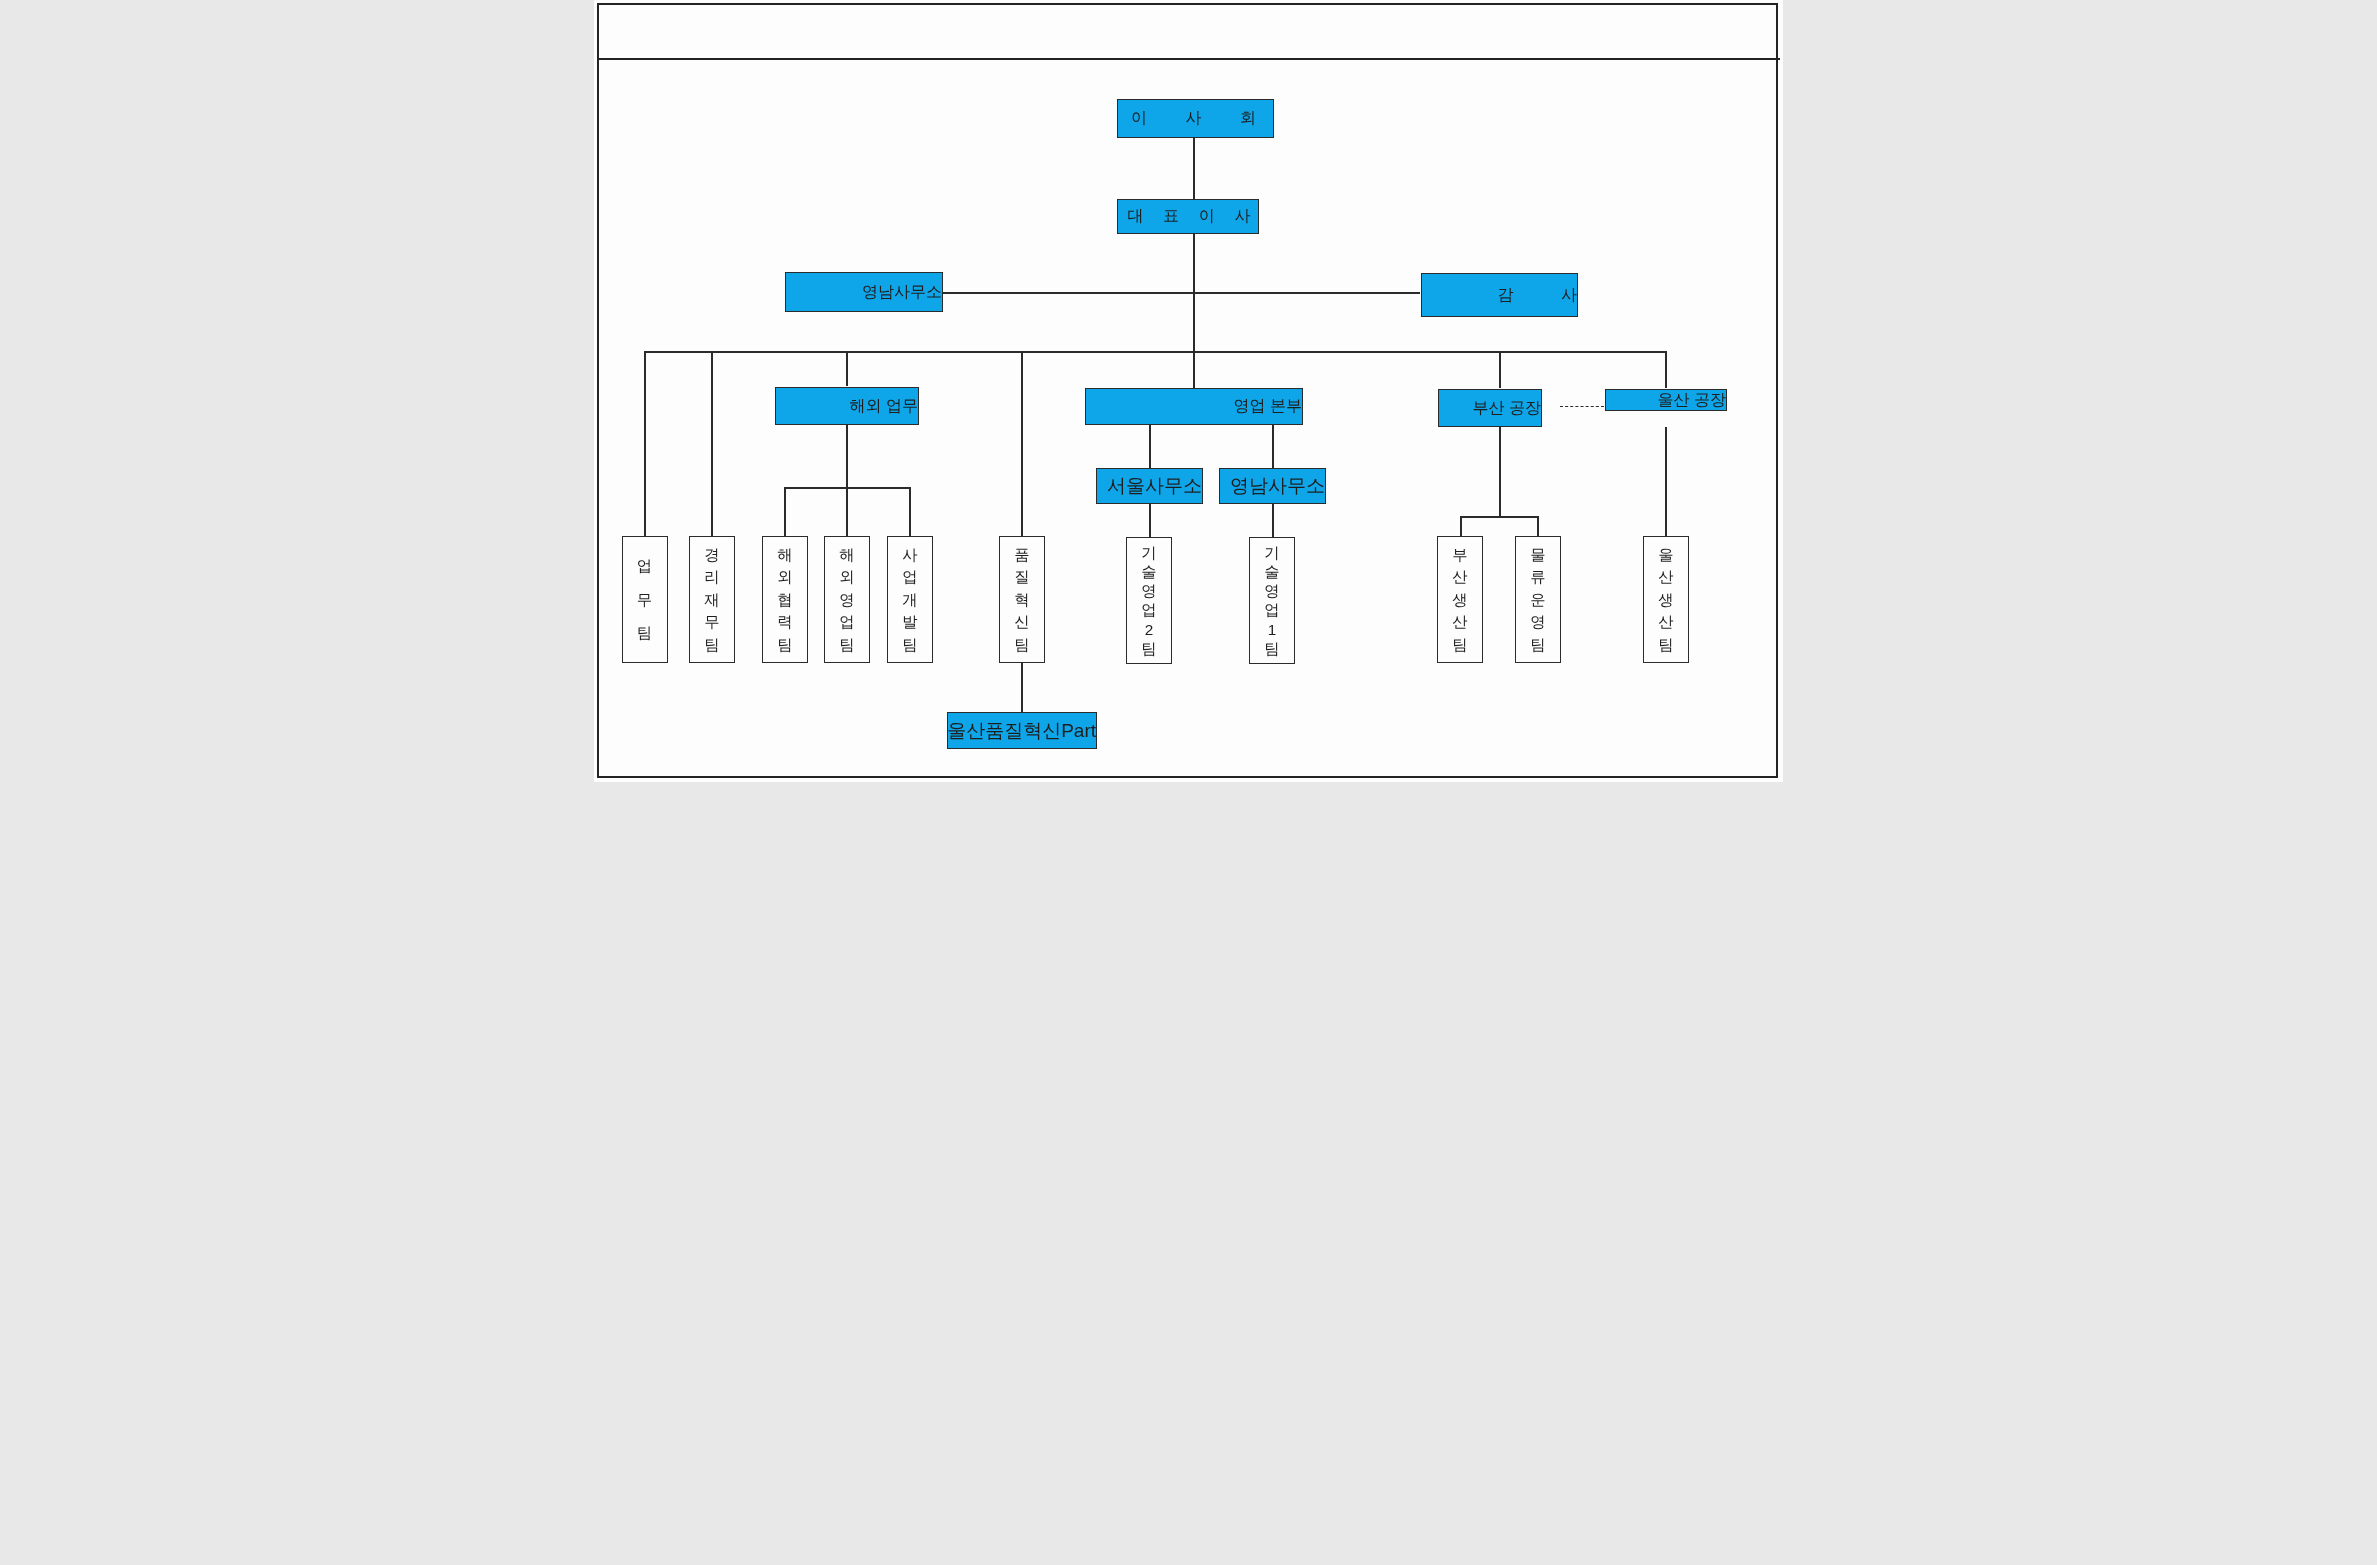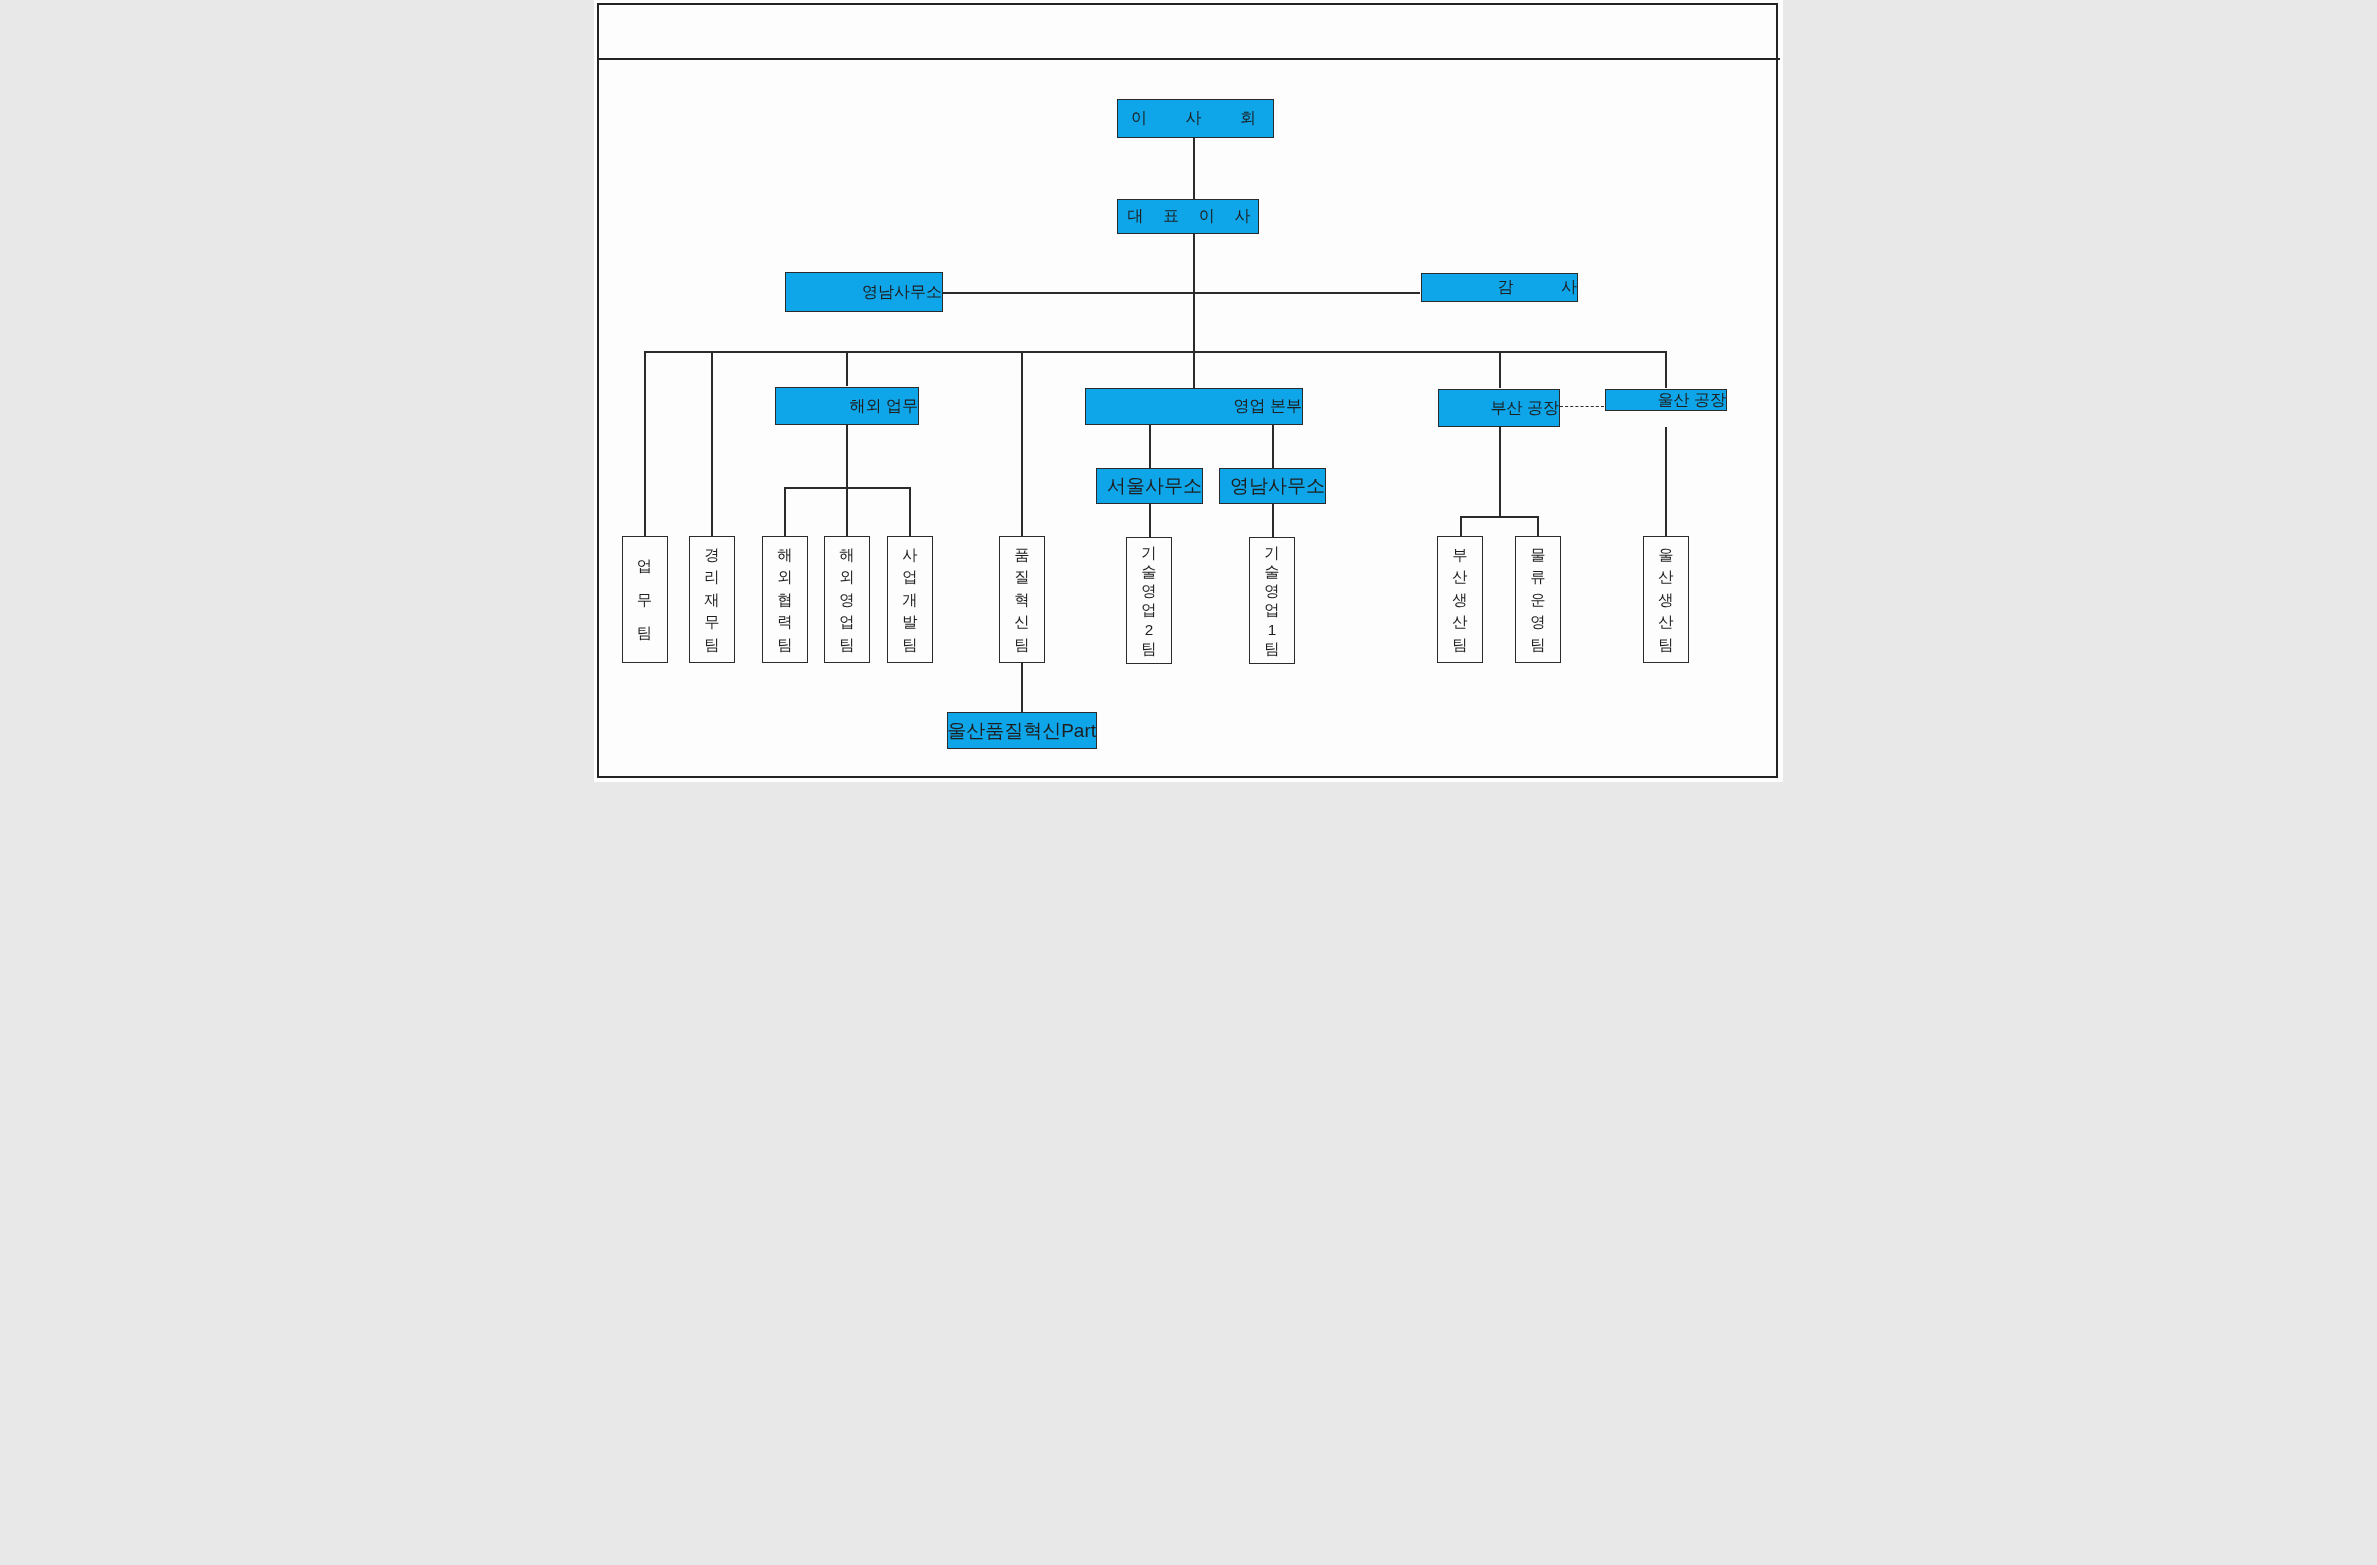--- a/index.html
+++ b/index.html
@@ -92,33 +92,33 @@
   </div>
 
   <div class="hbox ls-med" style="left:523px;top:199px;width:142px;height:35px;">
     <span>대 표 이 사</span>
   </div>
 
   <div class="hbox" style="left:191px;top:272px;width:158px;height:40px;">
     <span>영남사무소</span>
   </div>
 
-  <div class="hbox ws-wide" style="left:827px;top:273px;width:157px;height:29px;">
+  <div class="hbox ws-wide" style="left:827px;top:273px;width:157px;height:44px;">
     <span>감 사</span>
   </div>
 
   <div class="hbox" style="left:181px;top:387px;width:144px;height:38px;">
     <span>해외 업무</span>
   </div>
 
   <div class="hbox" style="left:491px;top:388px;width:218px;height:37px;padding-left:8px;">
     <span>영업 본부</span>
   </div>
 
-  <div class="hbox" style="left:844px;top:389px;width:122px;height:38px;">
+  <div class="hbox" style="left:844px;top:389px;width:104px;height:38px;">
     <span>부산 공장</span>
   </div>
 
   <div class="hbox" style="left:1011px;top:389px;width:122px;height:22px;">
     <span>울산 공장</span>
   </div>
 
   <div class="hbox fs-19" style="left:502px;top:468px;width:107px;height:36px;">
     <span>서울사무소</span>
   </div>

